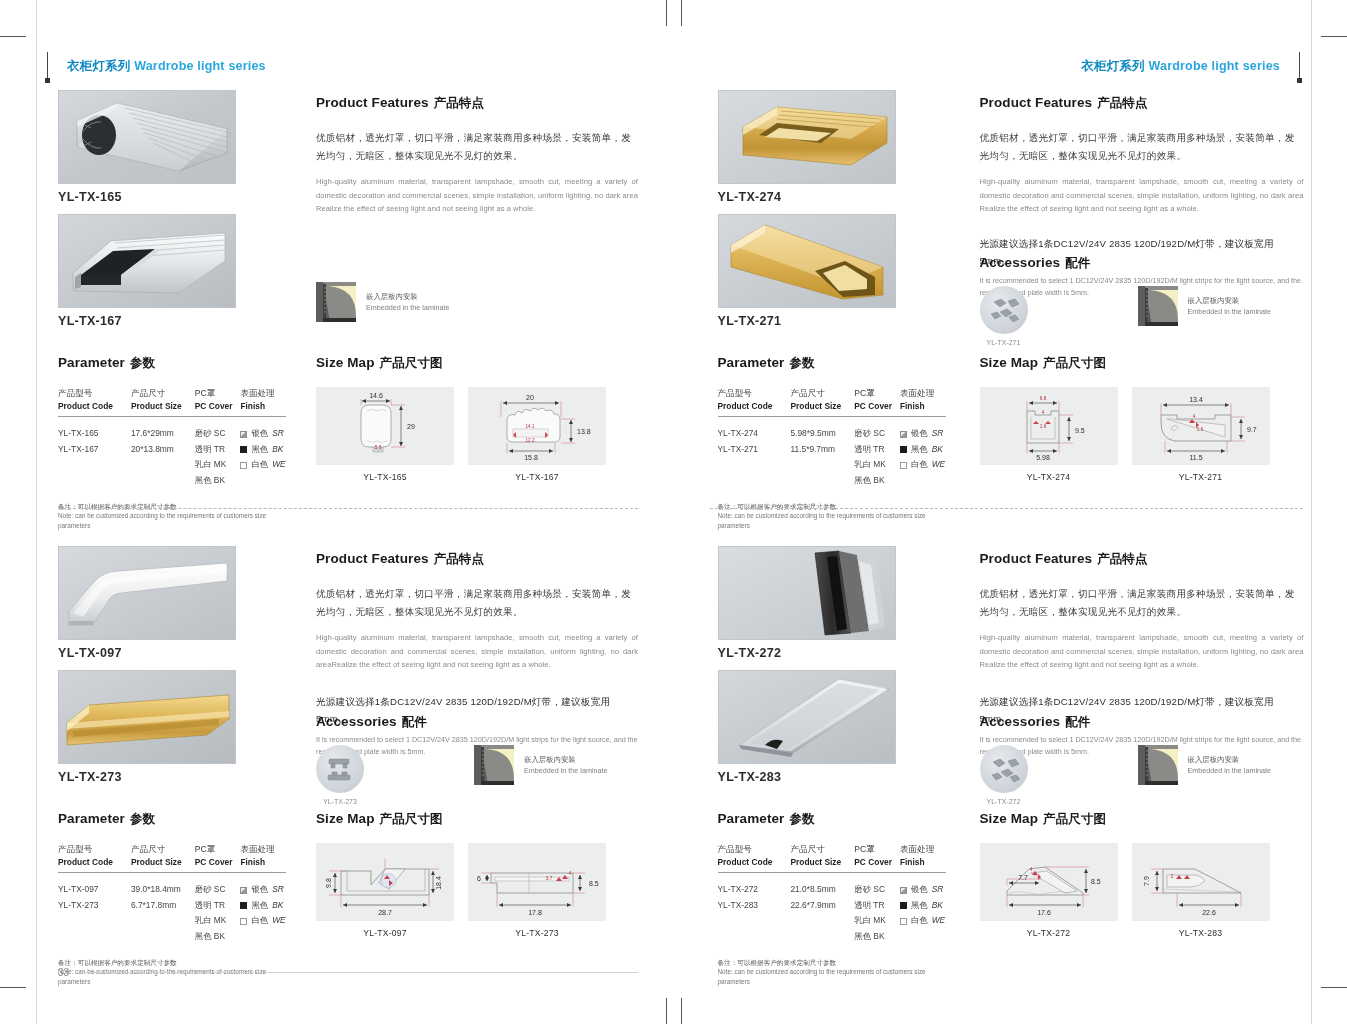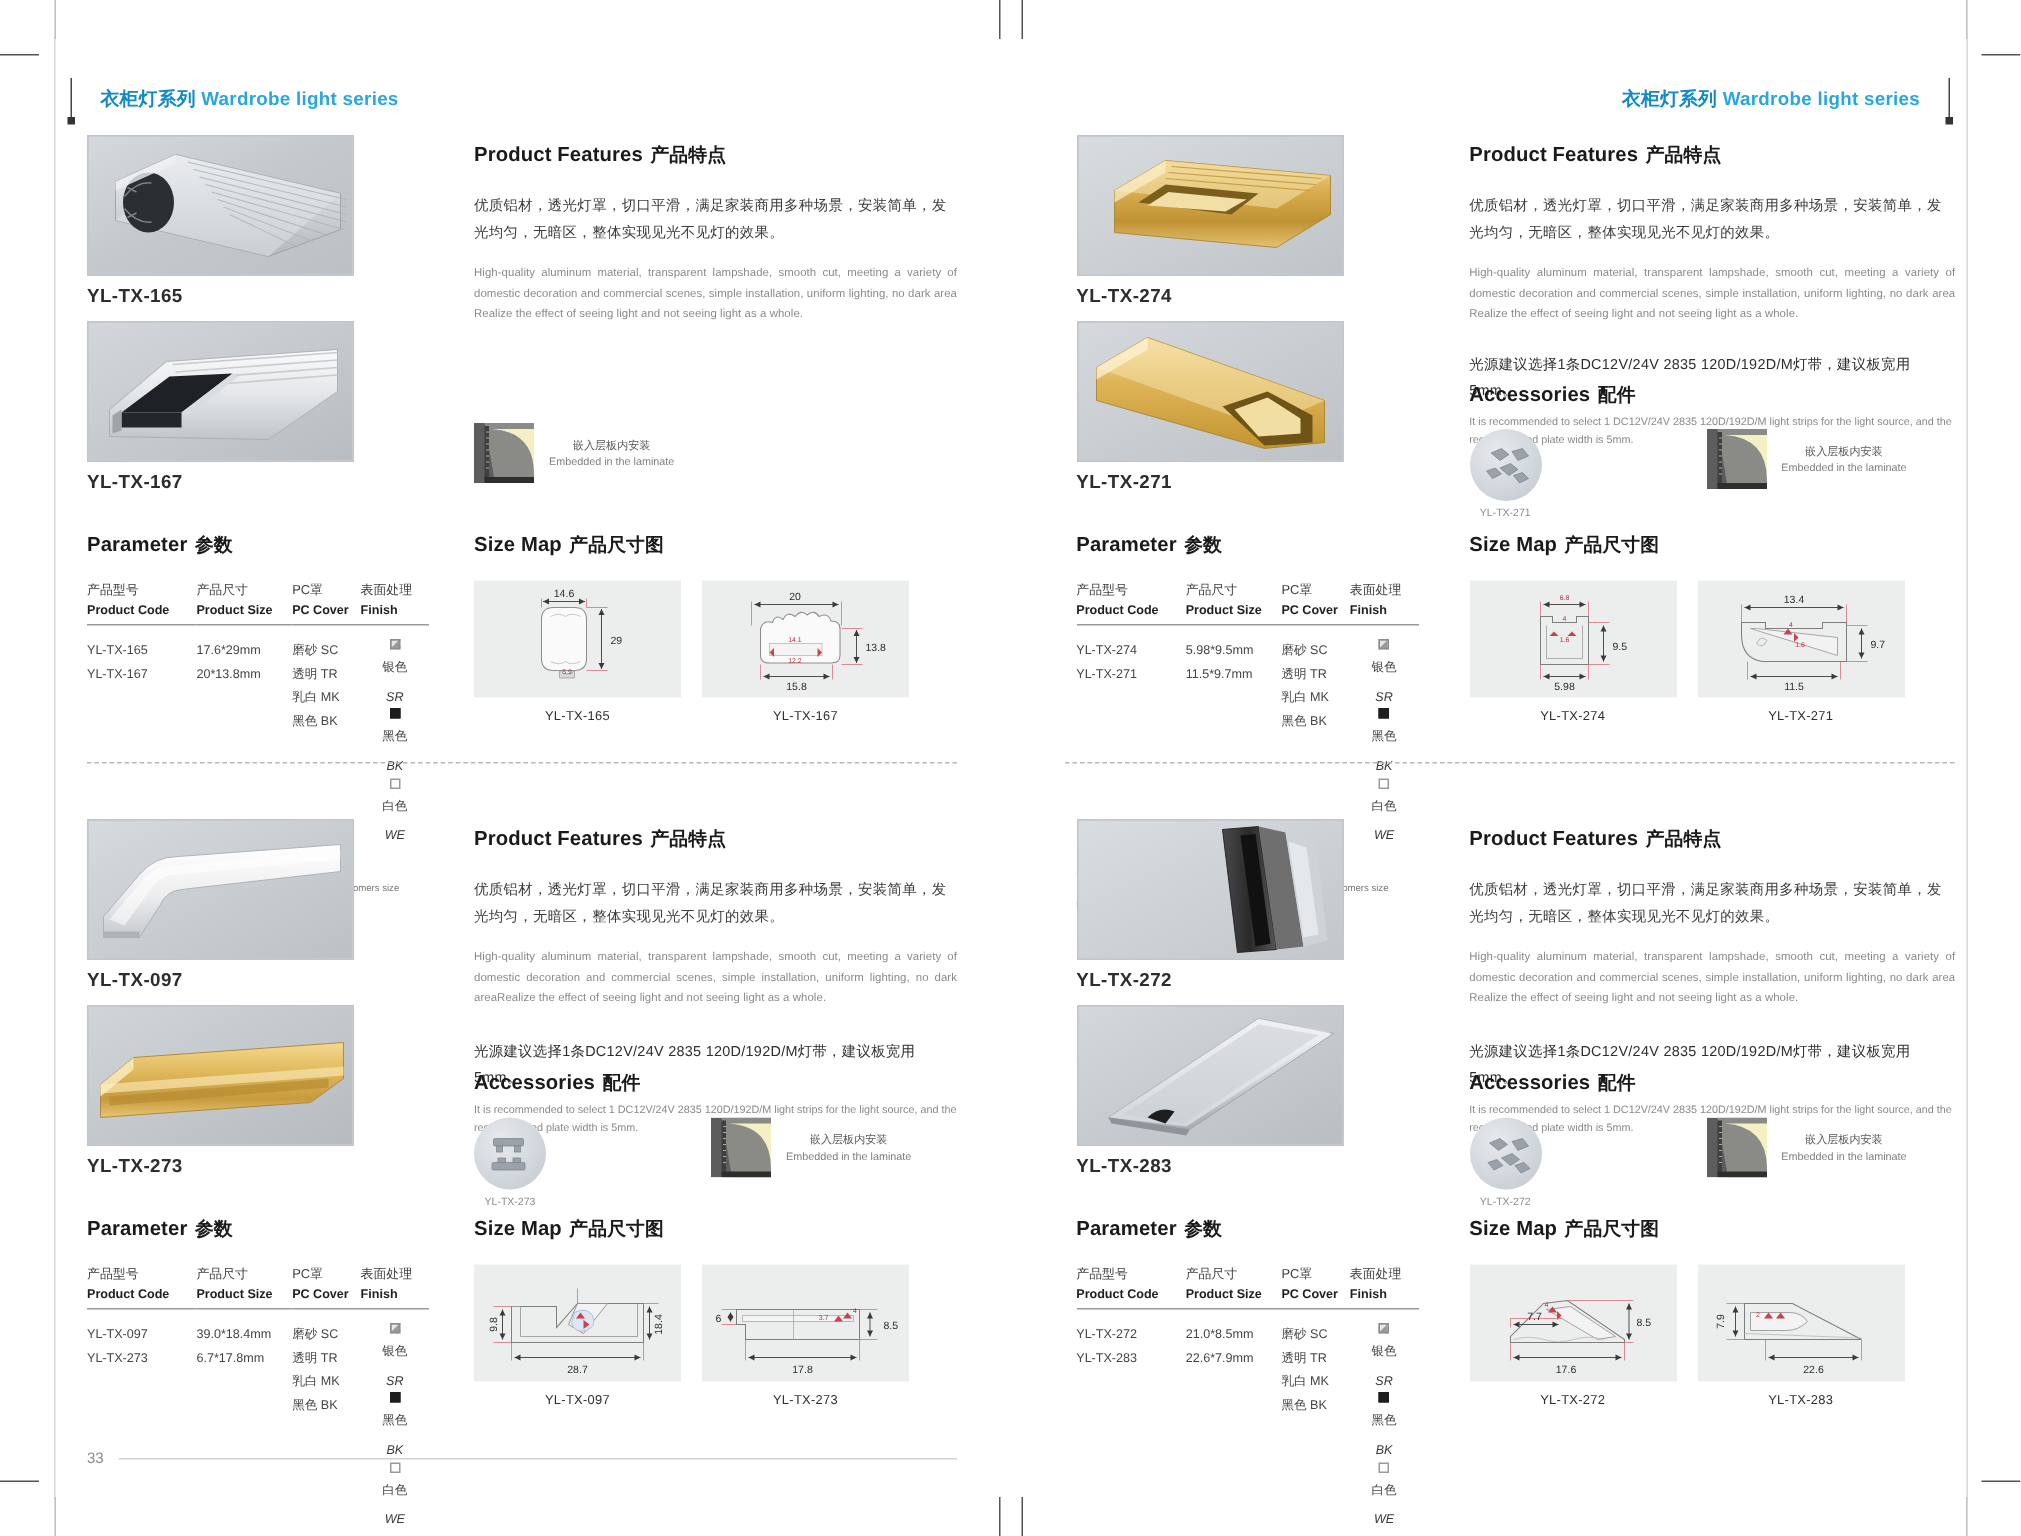--- a/index.html
+++ b/index.html
@@ -68,21 +68,21 @@
   
   .ptable { width: 100%; border-collapse: collapse; }
   .ptable th {
     text-align: left; font-weight: normal; padding: 0 0 2px 0; vertical-align: bottom;
   }
   .th-cn { font-size: 8.6px; color: #3d3d3d; display: block; line-height: 1.5; }
   .th-en { font-size: 8.4px; color: #1f1f1f; font-weight: bold; display: block;
            line-height: 1.6; border-bottom: 1px solid #9a9a9a; padding-bottom: 3px; }
   .ptable td { padding-top: 7px; vertical-align: top; font-size: 8.4px; color: #454545; }
   .ptable td div { line-height: 1.85; white-space: nowrap; }
-  .opt { display: flex; align-items: center; gap: 4px; line-height: 1.85; flex-direction: column; }
+  .opt { display: flex; align-items: center; gap: 4px; line-height: 1.85; }
   .sw { width: 7px; height: 7px; display: inline-block; flex: none; }
   .sw-sr { background: linear-gradient(135deg,#e8e8e8 0 50%,#9a9a9a 50% 100%); border: 1px solid #8d8d8d; }
   .sw-bk { background: #1d1d1d; border: 1px solid #1d1d1d; }
   .sw-we { background: #ffffff; border: 1px solid #9a9a9a; }
   .opt .code { font-style: italic; color: #3a3a3a; }
   .note-cn { font-size: 6.6px; color: #555; line-height: 1.5; }
   .note-en { font-size: 6.4px; color: #777; line-height: 1.5; }
 
   
   .smaps { display: flex; gap: 14px; }
@@ -96,21 +96,21 @@
 
   
   .acc-row { display: flex; align-items: flex-start; }
   .acc-disc {
     width: 48px; height: 48px; border-radius: 50%;
     background: radial-gradient(circle at 38% 32%, #e7eaee 0%, #ccd2d8 70%, #bfc6cd 100%);
     position: relative;
   }
   .acc-cap { font-size: 7px; color: #8b8b8b; text-align: center; margin-top: 5px; width: 48px; }
   .acc-thumb { width: 40px; height: 40px; position: relative; overflow: hidden; }
-  .acc-note-cn { font-size: 7.4px; color: #565656; line-height: 1.55; text-align: center; }
+  .acc-note-cn { font-size: 7.4px; color: #565656; line-height: 1.55; }
   .acc-note-en { font-size: 7.2px; color: #7e7e7e; line-height: 1.55; }
 
   
   .dashrule {
     position: absolute; height: 0; border-top: 1px dashed #b9b9b9;
   }
 
   
   .footer { position: absolute; bottom: 46px; display: flex; align-items: center; gap: 10px; }
   .pagenum { font-size: 10px; color: #8d8d8d; }

